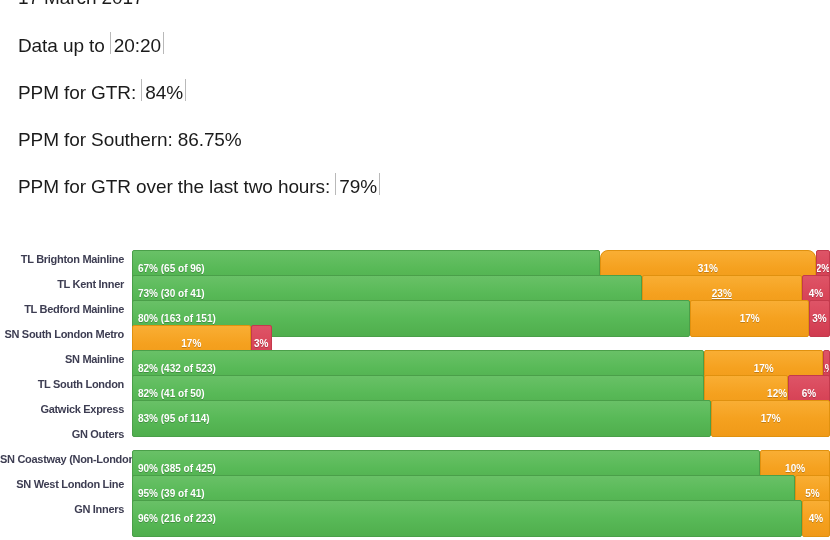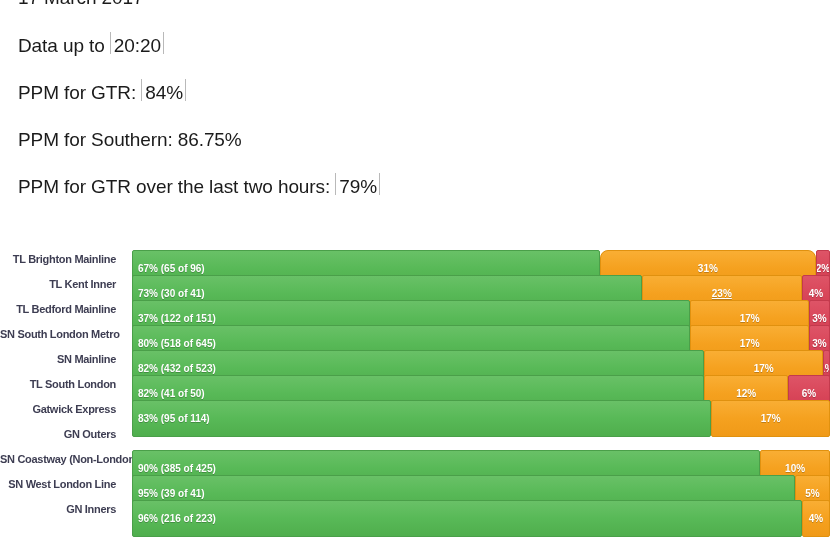--- a/index.html
+++ b/index.html
@@ -71,21 +71,21 @@
     position: relative;
     height: 19px;
     margin-bottom: 6px;
     display: flex;
     align-items: stretch;
   }
   .row-label {
     width: 132px;
     flex: 0 0 132px;
     text-align: right;
-    padding-right: 16px;
+    padding-right: 8px;
     box-sizing: border-box;
     font-size: 11px;
     line-height: 19px;
     font-weight: bold;
     color: #3d3d52;
     white-space: nowrap;
     overflow: hidden;
     letter-spacing: -0.3px;
   }
   .bar-track {
@@ -186,36 +186,33 @@
           </div>
           <div class="seg seg-red" style="flex: 0 0 4%;">
             <span class="seg-label">4%</span>
           </div>
         </div>
       </div>
       <div class="row">
         <div class="row-label">TL Bedford Mainline</div>
         <div class="bar-track">
           <div class="seg seg-green" style="flex: 0 0 80%;">
-            <span class="seg-label">37% (122 of 151)</span>
+            <span class="seg-label">80% (163 of 151)</span>
           </div>
           <div class="seg seg-amber" style="flex: 0 0 17%;">
             <span class="seg-label">17%</span>
           </div>
           <div class="seg seg-red" style="flex: 0 0 3%;">
             <span class="seg-label">3%</span>
           </div>
         </div>
       </div>
       <div class="row">
         <div class="row-label">SN South London Metro</div>
         <div class="bar-track">
-          <div class="seg seg-green" style="flex: 0 0 80%;">
-            <span class="seg-label">80% (518 of 645)</span>
-          </div>
           <div class="seg seg-amber" style="flex: 0 0 17%;">
             <span class="seg-label">17%</span>
           </div>
           <div class="seg seg-red" style="flex: 0 0 3%;">
             <span class="seg-label">3%</span>
           </div>
         </div>
       </div>
       <div class="row">
         <div class="row-label">SN Mainline</div>
@@ -230,21 +227,21 @@
             <span class="seg-label">1%</span>
           </div>
         </div>
       </div>
       <div class="row">
         <div class="row-label">TL South London</div>
         <div class="bar-track">
           <div class="seg seg-green" style="flex: 0 0 82%;">
             <span class="seg-label">82% (41 of 50)</span>
           </div>
-          <div class="seg seg-amber" style="flex: 0 0 12%;">
+          <div class="seg seg-amber" style="flex: 0 0 12%; justify-content: flex-end;">
             <span class="seg-label">12%</span>
           </div>
           <div class="seg seg-red" style="flex: 0 0 6%;">
             <span class="seg-label">6%</span>
           </div>
         </div>
       </div>
       <div class="row">
         <div class="row-label">Gatwick Express</div>
         <div class="bar-track">

